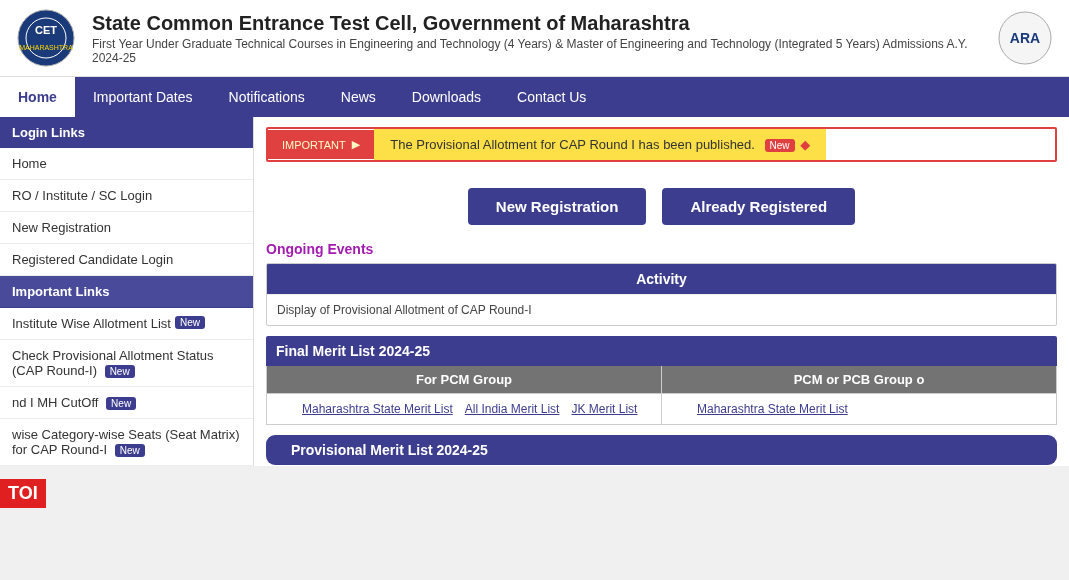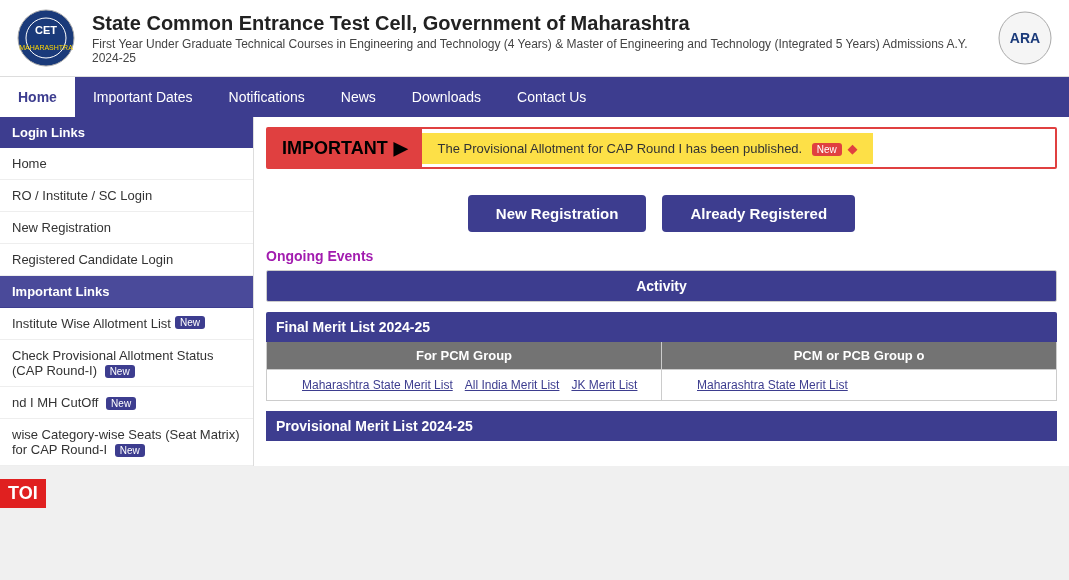--- a/index.html
+++ b/index.html
@@ -28,21 +28,21 @@
     .sidebar-item { padding: 8px 12px; border-bottom: 1px solid #eee; color: #333; cursor: pointer; font-size: 13px; }
     .sidebar-group-header2 { background: #4a4a9a; color: #fff; padding: 8px 12px; font-size: 13px; font-weight: bold; border-bottom: 1px solid #3d3d8f; }
     .badge-new { background: #3d3d8f; color: #fff; font-size: 10px; padding: 1px 5px; border-radius: 3px; margin-left: 4px; display: inline-block; }
     .sidebar-item-with-badge { display: flex; align-items: flex-start; }
 
     
     .main { flex: 1; background: #fff; padding: 0; overflow: hidden; }
 
     
     .important-banner { display: flex; align-items: center; margin: 10px 12px; border: 2px solid #e04040; border-radius: 2px; overflow: hidden; }
-    .important-label { background: #e04040; color: #000000; font-weight: bold; font-size: 18px; padding: 8px 14px; display: flex; align-items: center; white-space: nowrap; }
+    .important-label { background: #e04040; color: #fef9c3; font-weight: normal; font-size: 11px; padding: 8px 14px; display: flex; align-items: center; white-space: nowrap; }
     .important-label::after { content: '▶'; margin-left: 6px; }
     .important-text { padding: 8px 16px; font-size: 13px; color: #333; background: #fde047; }
     .new-badge { background: #e04040; color: #fff; font-size: 10px; padding: 1px 5px; border-radius: 3px; margin-left: 6px; }
     .diamond { color: #e04040; margin-left: 2px; }
 
     
     .reg-buttons { display: flex; gap: 16px; justify-content: center; padding: 16px 12px 10px; }
     .btn-reg { background: #3d3d8f; color: #fff; border: none; padding: 10px 28px; font-size: 15px; font-weight: bold; border-radius: 4px; cursor: pointer; }
 
     
@@ -58,21 +58,21 @@
     .merit-header { background: #3d3d8f; color: #fff; padding: 7px 10px; font-size: 14px; font-weight: bold; border-radius: 2px 2px 0 0; }
     .merit-table { border: 1px solid #ccc; border-top: none; overflow: hidden; }
     .merit-cols { display: flex; }
     .merit-col { flex: 1; border-right: 1px solid #ccc; }
     .merit-col:last-child { border-right: none; }
     .merit-col-header { background: #737373; color: #fff; text-align: center; padding: 6px; font-size: 13px; font-weight: bold; border-bottom: 1px solid #ccc; }
     .merit-links { display: flex; padding: 6px 4px; gap: 4px; flex-wrap: wrap; margin-left: 27px; }
     .merit-link { color: #3d3d8f; font-size: 12px; text-decoration: underline; cursor: pointer; padding: 2px 4px; white-space: nowrap; }
 
     
-    .prov-header { background: #3d3d8f; color: #fff; padding: 7px 10px; font-size: 14px; font-weight: bold; margin: 0 12px; border-radius: 0; }
+    .prov-header { background: #3d3d8f; color: #fff; padding: 7px 25px; font-size: 14px; font-weight: bold; margin: 0 12px; border-radius: 9px; }
 
     
     .toi-badge { position: fixed; bottom: 72px; left: 0; background: #e02020; color: #fff; font-weight: bold; font-size: 18px; padding: 4px 8px; z-index: 999; }
   </style>
 </head>
 <body>
 
 <div class="header">
   <div class="header-logo">
     <svg viewBox="0 0 60 60" xmlns="http://www.w3.org/2000/svg">
@@ -143,20 +143,21 @@
 
     <div class="reg-buttons">
       <button class="btn-reg">New Registration</button>
       <button class="btn-reg">Already Registered</button>
     </div>
 
     <div class="section-title">Ongoing Events</div>
 
     <div class="activity-table">
       <div class="activity-header">Activity</div>
+      <div class="activity-row">Display of Provisional Allotment of CAP Round-I</div>
     </div>
 
     <div class="merit-section">
       <div class="merit-header">Final Merit List 2024-25</div>
       <div class="merit-table">
         <div class="merit-cols">
           <div class="merit-col">
             <div class="merit-col-header">For PCM Group</div>
             <div class="merit-links">
               <a class="merit-link">Maharashtra State Merit List</a>

